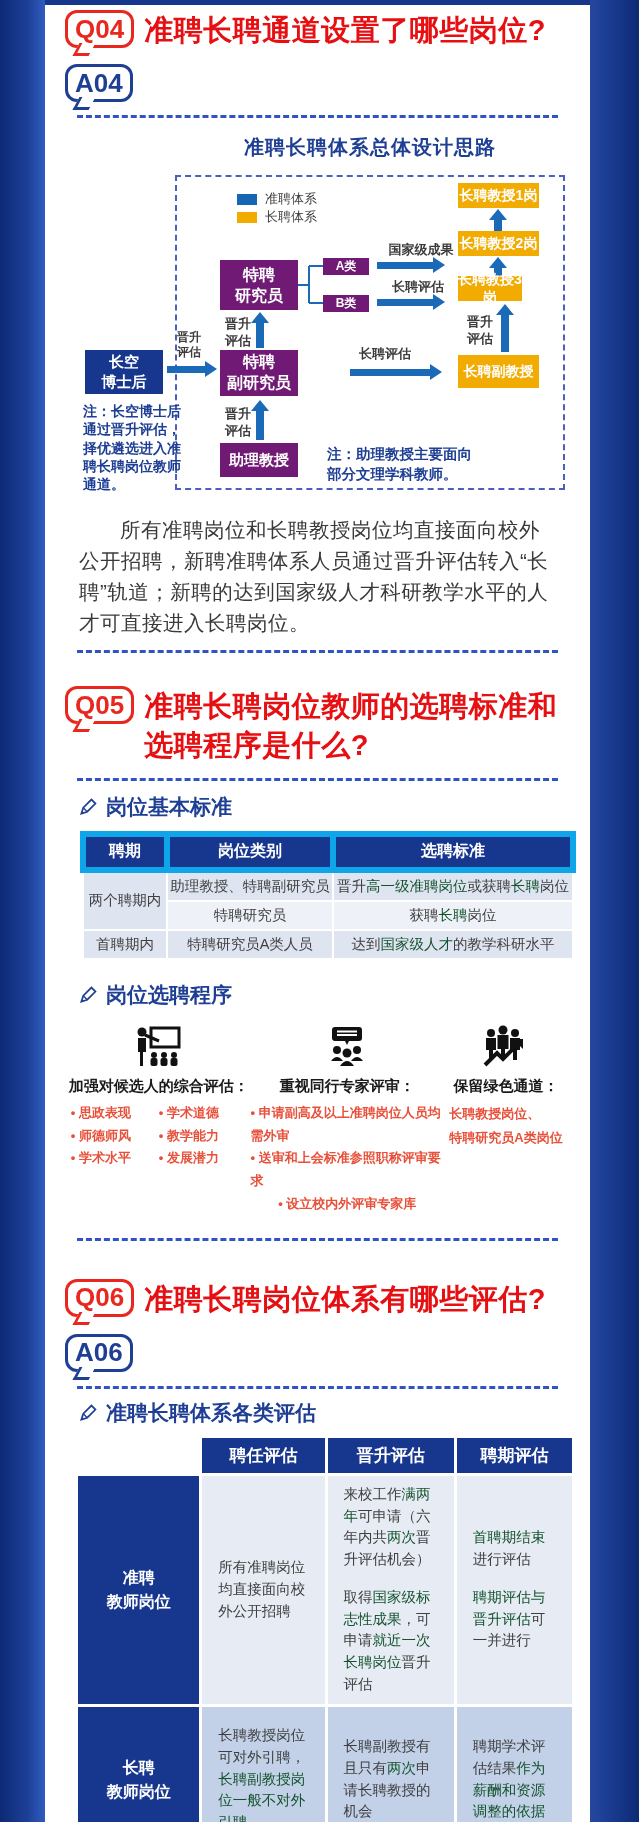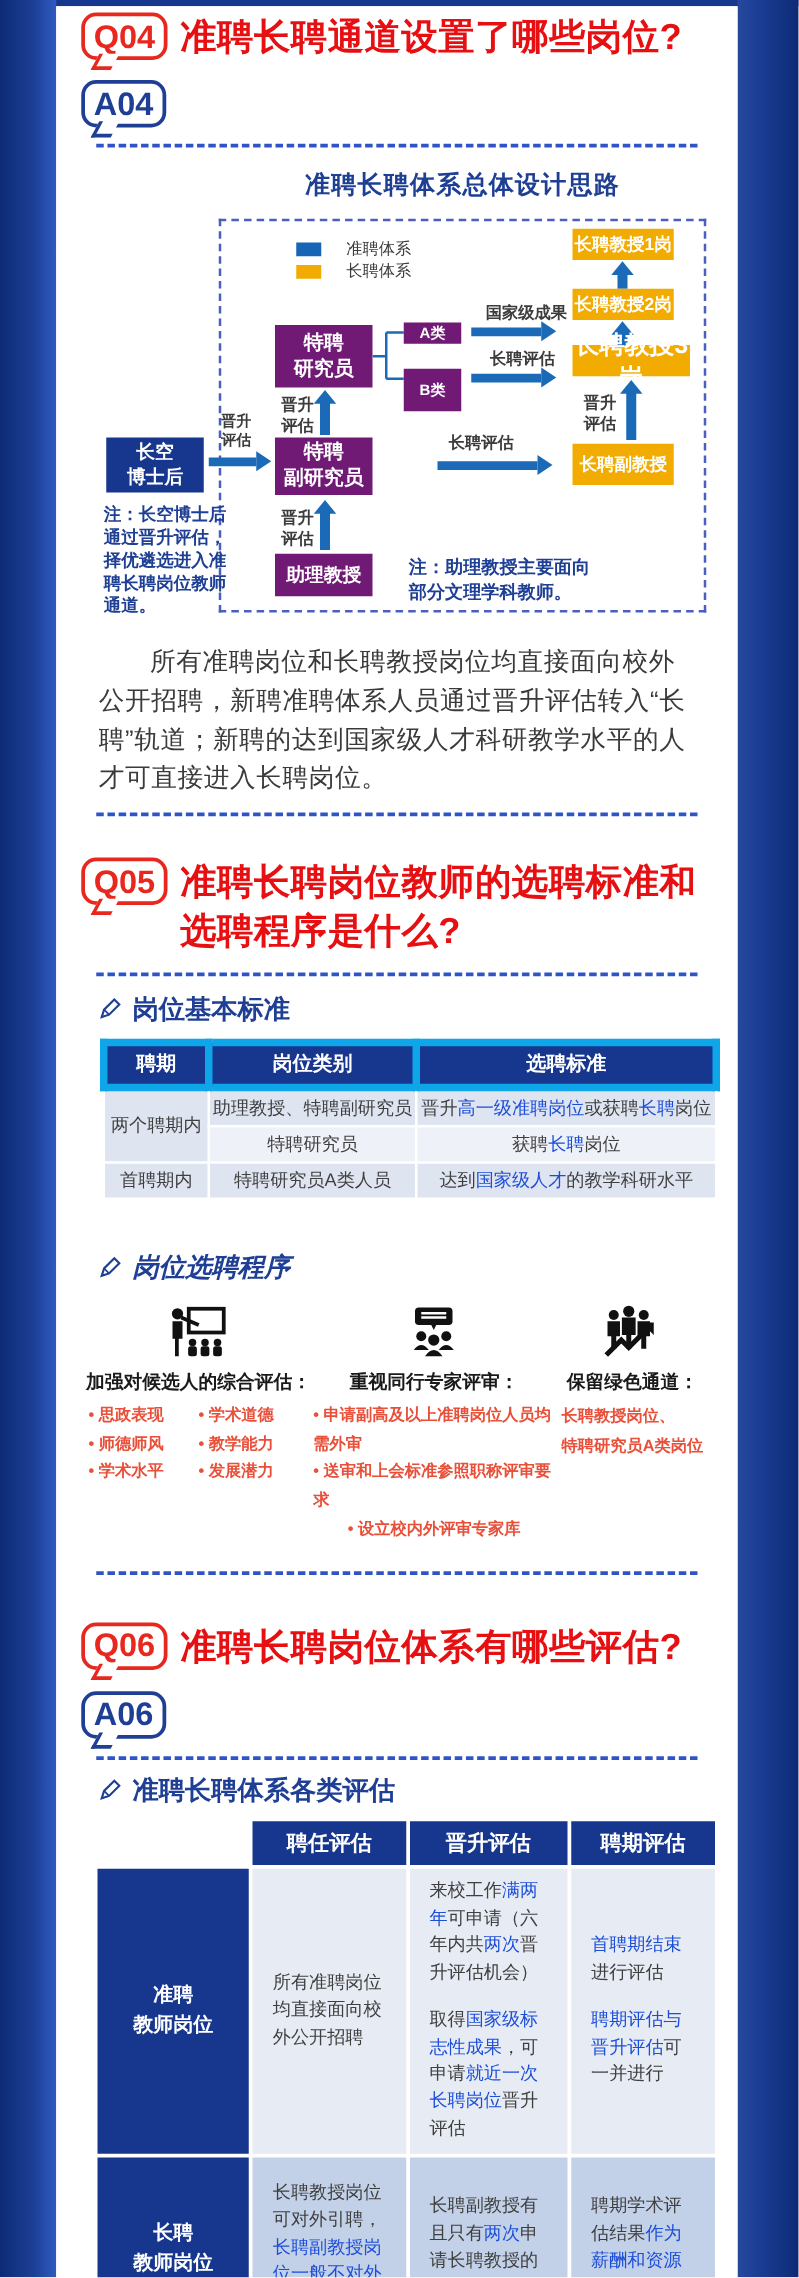--- a/index.html
+++ b/index.html
@@ -3,35 +3,35 @@
 <meta charset="utf-8">
 <style>
   html,body{margin:0;padding:0;background:#fff;}
   body{font-family:"Liberation Sans","DejaVu Sans",sans-serif;}
   .page{position:relative;width:639px;height:1822px;background:#fff;overflow:hidden;}
   .sidebar-l{position:absolute;left:0;top:0;bottom:0;width:45px;background:linear-gradient(90deg,#0d2a75 0%,#1c3f96 60%,#2f5cc0 100%);}
   .sidebar-r{position:absolute;right:0;top:0;bottom:0;width:49px;background:linear-gradient(270deg,#0d2a75 0%,#1c3f96 70%,#27479c 100%);}
   .top-strip{position:absolute;top:0;left:0;width:100%;height:5px;background:#17378f;}
   .content{position:absolute;left:45px;top:5px;width:545px;height:1817px;background:#fff;padding:0 20px;box-sizing:border-box;}
   .pl{white-space:pre-line;}
-  .rd{color:#1d4ed8;}
+  .rd{color:#14532d;}
   
   .qrow{display:flex;align-items:flex-start;gap:10px;}
   .bub{display:inline-flex;align-items:center;justify-content:center;border:3px solid currentColor;border-radius:12px;padding:0 7px;font-size:26px;font-weight:bold;position:relative;background:#fff;height:38px;box-sizing:border-box;flex:0 0 auto;}
   .bub::after{content:"";position:absolute;left:8px;bottom:-11px;width:13px;height:10px;background:#fff;border-left:3px solid currentColor;border-bottom:3px solid currentColor;transform:skewX(-28deg);}
   .q-red{color:#e8281e;}
   .q-blue{color:#1e3f94;}
   .qtitle{color:#e60f12;font-size:29px;font-weight:bold;line-height:1.32;letter-spacing:.5px;margin-top:1px;}
   .dsep{border-top:3px dashed #3054c6;margin:0 12px;}
   
   .diagram{position:relative;height:368px;margin-top:12px;}
   .dg-title{position:absolute;left:110px;top:4px;width:390px;text-align:center;color:#1e3f94;font-size:20px;font-weight:bold;letter-spacing:1px;}
   .dash-box{position:absolute;left:110px;top:45px;width:390px;height:315px;border:2px dashed #4a5fc0;box-sizing:border-box;}
   .legend{position:absolute;left:172px;top:60px;font-size:13px;color:#3c3c3c;}
-  .legend .lg-row{display:flex;align-items:center;gap:20px;height:18px;}
+  .legend .lg-row{display:flex;align-items:center;gap:8px;height:18px;}
   .sw{width:20px;height:11px;display:inline-block;}
   .sw-blue{background:#1766b5;}
   .sw-yellow{background:#f2ab00;}
   .nbox{position:absolute;color:#fff;font-weight:bold;text-align:center;box-sizing:border-box;display:flex;align-items:center;justify-content:center;}
   .nb-navy{background:#17378f;}
   .nb-blue{background:#701a75;}
   .nb-yellow{background:#f2ab00;}
   .dlabel{position:absolute;color:#3c3c3c;font-size:13px;font-weight:bold;text-align:center;line-height:1.25;}
   .harrow{position:absolute;background:#1b6ab8;height:7px;}
   .harrow::after{content:"";position:absolute;right:-12px;top:-5px;border-left:12px solid #1b6ab8;border-top:8px solid transparent;border-bottom:8px solid transparent;}
@@ -103,29 +103,29 @@
         <div class="lg-row">
           <span class="sw sw-yellow"></span>
           <span>长聘体系</span>
         </div>
       </div>
 
       <div class="nbox nb-yellow pl" style="left:393px;top:53px;width:81px;height:25px;font-size:14px;">长聘教授1岗</div>
       <div class="varrow" style="left:429px;top:89px;height:12px;"></div>
       <div class="nbox nb-yellow pl" style="left:393px;top:101px;width:81px;height:25px;font-size:14px;">长聘教授2岗</div>
       <div class="varrow" style="left:429px;top:137px;height:9px;"></div>
-      <div class="nbox nb-yellow pl" style="left:393px;top:146px;width:94px;height:25px;font-size:20px;">长聘教授3岗</div>
+      <div class="nbox nb-yellow pl" style="left:393px;top:146px;width:64px;height:25px;font-size:14px;">长聘教授3岗</div>
 
       <div class="nbox nb-blue pl" style="left:155px;top:130px;width:78px;height:50px;font-size:16px;line-height:1.35;">特聘
 研究员</div>
       <svg style="position:absolute;left:233px;top:127px;" width="26" height="52">
         <path d="M0,28 H11 M11,9 V46 M11,9 H25 M11,46 H25" stroke="#1b6ab8" stroke-width="2" fill="none"></path>
       </svg>
       <div class="nbox nb-blue" style="left:258px;top:128px;width:46px;height:17px;font-size:12px;">A类</div>
-      <div class="nbox nb-blue" style="left:258px;top:165px;width:46px;height:34px;font-size:12px;">B类</div>
+      <div class="nbox nb-blue" style="left:258px;top:165px;width:46px;height:17px;font-size:12px;">B类</div>
 
       <div class="dlabel" style="left:316px;top:112px;width:80px;">国家级成果</div>
       <div class="harrow" style="left:312px;top:132px;width:56px;"></div>
       <div class="dlabel" style="left:318px;top:149px;width:70px;">长聘评估</div>
       <div class="harrow" style="left:312px;top:169px;width:56px;"></div>
 
       <div class="dlabel pl" style="left:156px;top:186px;width:34px;">晋升
 评估</div>
       <div class="varrow" style="left:191px;top:192px;height:26px;"></div>
       <div class="nbox nb-blue pl" style="left:155px;top:220px;width:78px;height:46px;font-size:16px;line-height:1.3;">特聘
@@ -199,21 +199,21 @@
         <td class="bg-b"><span>获聘</span><span class="rd">长聘</span><span>岗位</span></td>
       </tr>
       <tr>
         <td class="bg-a">首聘期内</td>
         <td class="bg-a">特聘研究员A类人员</td>
         <td class="bg-a"><span>达到</span><span class="rd">国家级人才</span><span>的教学科研水平</span></td>
       </tr>
     </tbody>
       </table>
 
-    <div class="h-pen" style="margin-top:40px;font-style:italic;">
+    <div class="h-pen" style="margin-top:21px;">
       <svg class="pen-ic" width="19" height="19" viewBox="0 0 20 20">
           <path d="M2.5 17.5l2-6.2 8.6-8.6 4.2 4.2-8.6 8.6-6.2 2z" fill="none" stroke="#1e3f94" stroke-width="1.8"></path>
           <path d="M4.5 11.3l4.2 4.2" stroke="#1e3f94" stroke-width="1.4"></path>
         </svg>
       <span>岗位选聘程序</span>
     </div>
 
     <div class="proc-row">
       <div class="pcol pcol1">
         <div class="picon">

